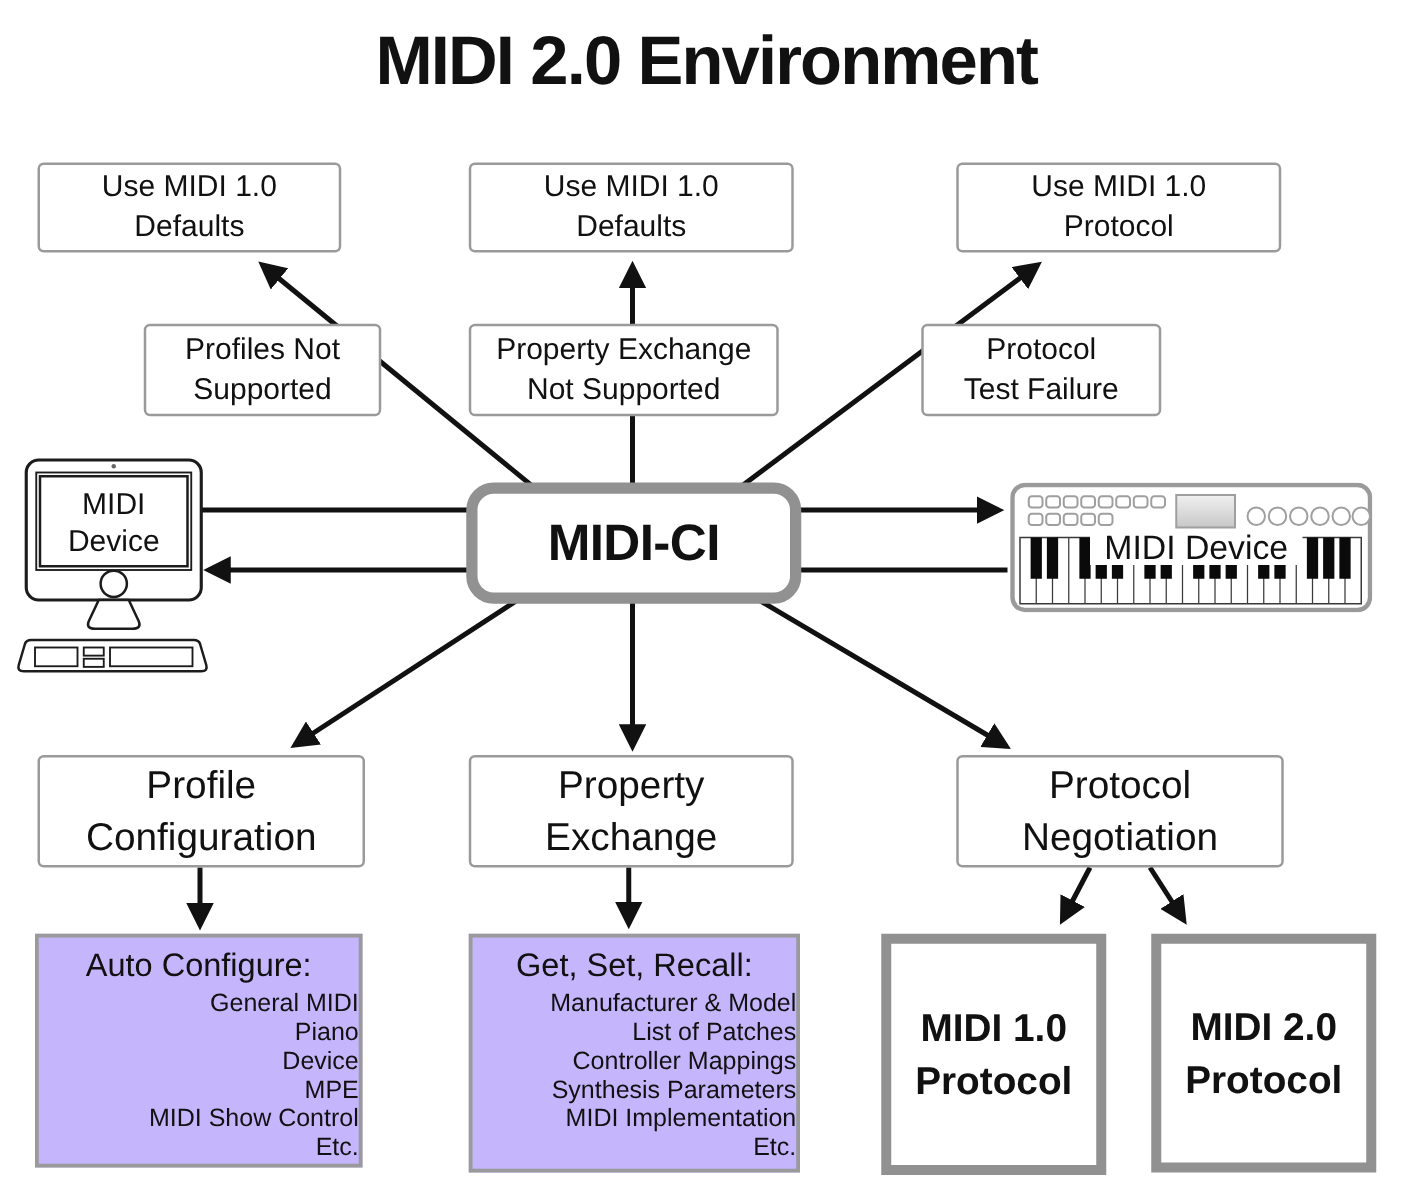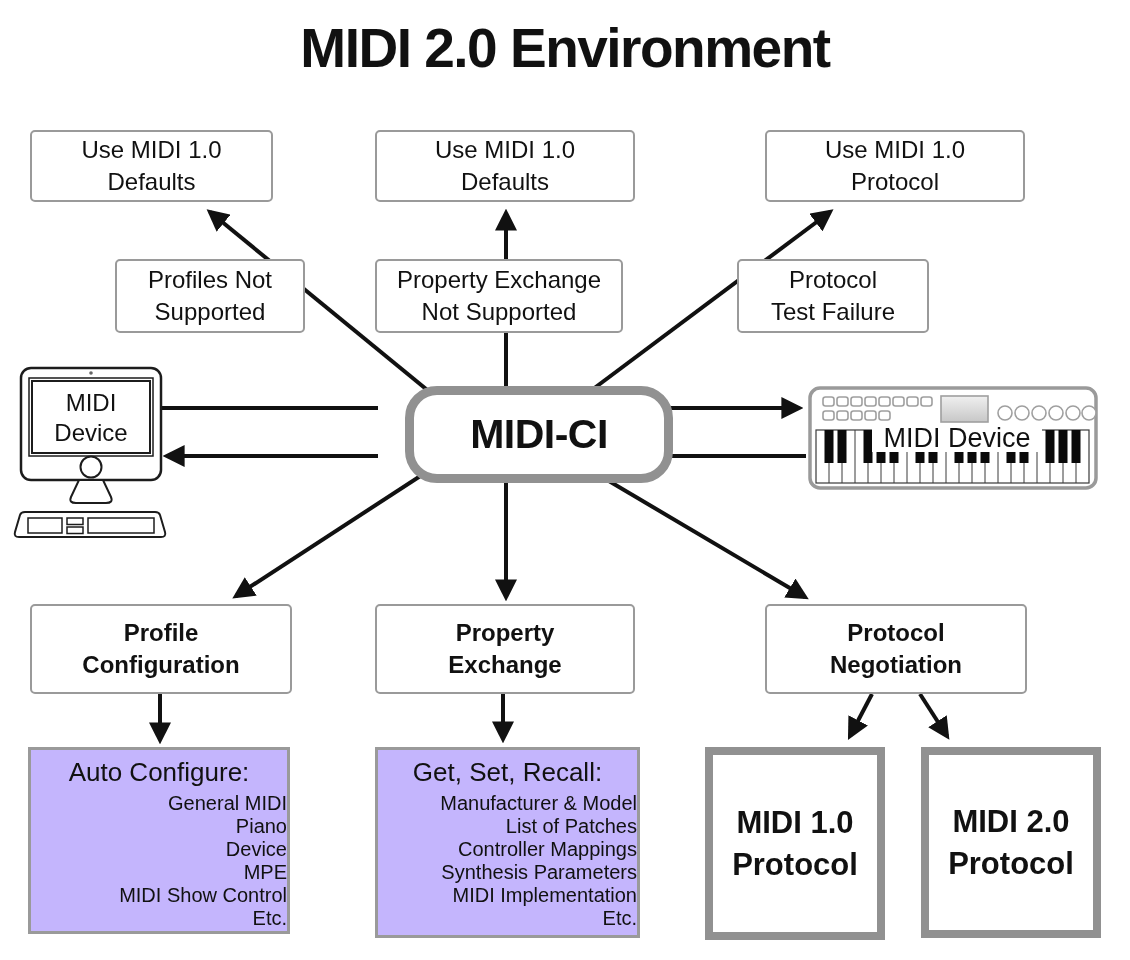--- a/index.html
+++ b/index.html
@@ -11,26 +11,26 @@
     position:absolute;top:16px;left:0;width:100%;text-align:center;
     font-size:55px;font-weight:bold;letter-spacing:-1.5px;color:#111;
   }
   .arrows{position:absolute;top:0;left:0;z-index:1;}
   .rbox{
     position:absolute;z-index:2;box-sizing:border-box;background:#fff;
     border:2.5px solid #9a9a9a;border-radius:5px;
     display:flex;align-items:center;justify-content:center;
     text-align:center;white-space:pre-line;font-size:24px;line-height:1.32;
   }
-  .rbox.bold{font-weight:bold;font-size:24px;line-height:1.35;}
+  .rbox.bold{font-weight:normal;font-size:31px;line-height:1.35;}
   .cibox{
     position:absolute;z-index:2;box-sizing:border-box;background:#fff;
-    border:9px solid #919191;border-radius:32px;
+    border:9px solid #919191;border-radius:22px;
     display:flex;align-items:center;justify-content:center;
-    font-weight:bold;font-size:41px;letter-spacing:-0.5px;margin-left:32px;
+    font-weight:bold;font-size:41px;letter-spacing:-0.5px;
   }
   .sqbox{
     position:absolute;z-index:2;box-sizing:border-box;background:#c4b5fd;
     border:3px solid #9a9a9a;border-radius:0;
   }
   .sqbox .hdr{text-align:center;font-size:26px;margin-top:7px;margin-bottom:4px;}
   .sqbox .itm{font-size:20px;line-height:23px;padding-left:13px;text-align:right;}
   .pbox{
     position:absolute;z-index:2;box-sizing:border-box;background:#fff;
     border:8px solid #919191;

